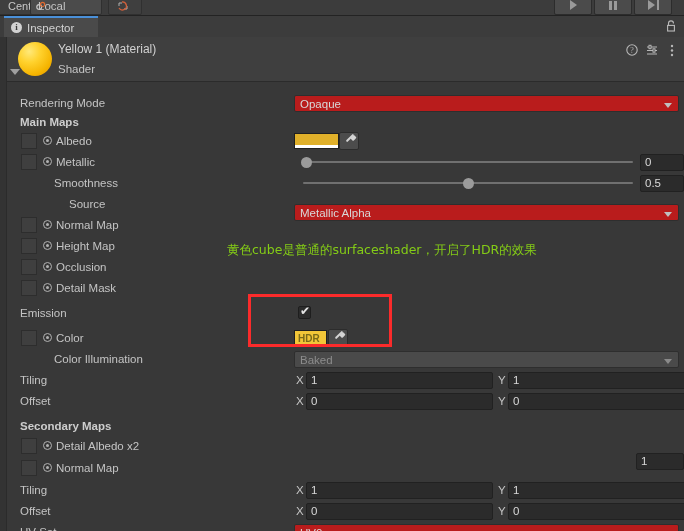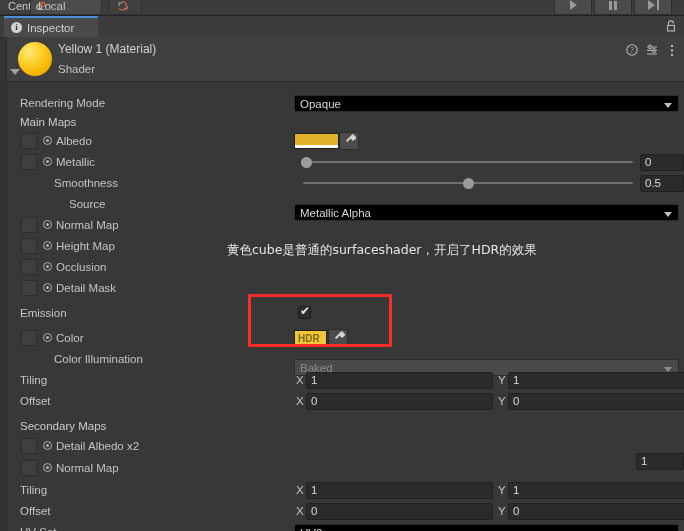--- a/index.html
+++ b/index.html
@@ -89,39 +89,39 @@
     position: absolute; left: 10px; top: 32px; width: 0; height: 0;
     border-left: 5px solid transparent; border-right: 5px solid transparent;
     border-top: 6px solid #a0a0a0;
   }
 
   
   .body { position: absolute; top: 82px; left: 7px; width: 677px; height: 449px; background:#383838; }
 
   .row { position: absolute; left: 0; width: 677px; height: 21px; }
   .lbl { position: absolute; font-size: 11.5px; color: #c4c4c4; white-space: nowrap; line-height: 21px; }
-  .lbl.bold { font-weight: normal; color: #cdcdcd; }
+  .lbl.bold { font-weight: bold; color: #cdcdcd; }
 
   
   .texslot {
     position: absolute; width: 16px; height: 16px; top: 2px;
     background: #3f3f3f; border: 1px solid #2d2d2d;
   }
   .target-dot {
     position: absolute; top: 5px; width: 9px; height: 9px;
     border: 1px solid #b2b2b2; border-radius: 50%;
   }
   .target-dot:after {
     content:""; position:absolute; left:2px; top:2px; width:3px; height:3px;
     background:#b2b2b2; border-radius:50%;
   }
 
   
   .dd {
-    position: absolute; height: 17px; background: #000000;
+    position: absolute; height: 17px; background: #b91c1c;
     border: 1px solid #2e2e2e; border-radius: 2px;
     color: #d8d8d8; font-size: 11.5px; line-height: 16px; padding-left: 5px;
   }
   .dd.disabled { background:#4a4a4a; color:#8c8c8c; }
   .arrow {
     position: absolute; right: 6px; top: 7px; width: 0; height: 0;
     border-left: 4px solid transparent; border-right: 4px solid transparent;
     border-top: 5px solid #c0c0c0;
   }
   .dd.disabled .arrow { border-top-color:#8a8a8a; }
@@ -347,21 +347,21 @@
       <span class="lbl" style="left:49px">Color</span>
       <div class="hdr-wrap" style="left:287px; top:2px">
         <div class="hdr-main" style="background: rgb(242, 198, 56);"></div>
         <span class="hdr-text">HDR</span>
       </div>
       <div class="eyedrop" style="left:321px; top:1px"></div>
     </div>
 
     <div class="row" style="top:267px">
       <span class="lbl" style="left:47px">Color Illumination</span>
-      <div class="dd disabled" style="left:287px; width:385px; top:10px">
+      <div class="dd disabled" style="left:287px; width:385px; top:2px">
         <span>Baked</span>
         <span class="arrow"></span>
       </div>
     </div>
 
     <div class="row" style="top:288px">
       <span class="lbl" style="left:13px">Tiling</span>
       <span class="axis-lbl" style="left:289px">X</span>
       <div class="numfield" style="left:299px; width:187px; top:2px">1</div>
       <span class="axis-lbl" style="left:491px">Y</span>
@@ -412,17 +412,17 @@
     <div class="row" style="top:440px">
       <span class="lbl" style="left:13px">UV Set</span>
       <div class="dd" style="left:287px; width:385px; top:2px">
         <span>UV0</span>
         
       </div>
     </div>
 
   </div>
 
-  <div class="cn-note" style="left: 227px; top: 242px; color: #e5e5e5;">黄色cube是普通的surfaceshader，开启了HDR的效果</div>
+  <div class="cn-note" style="left: 227px; top: 242px; color: #84cc16;">黄色cube是普通的surfaceshader，开启了HDR的效果</div>
 
   <div class="redbox" style="left: 248px; top: 294px; width: 144px; height: 53px; border-color: rgb(251, 43, 43);"></div>
 
 </div>
 
 </body></html>

